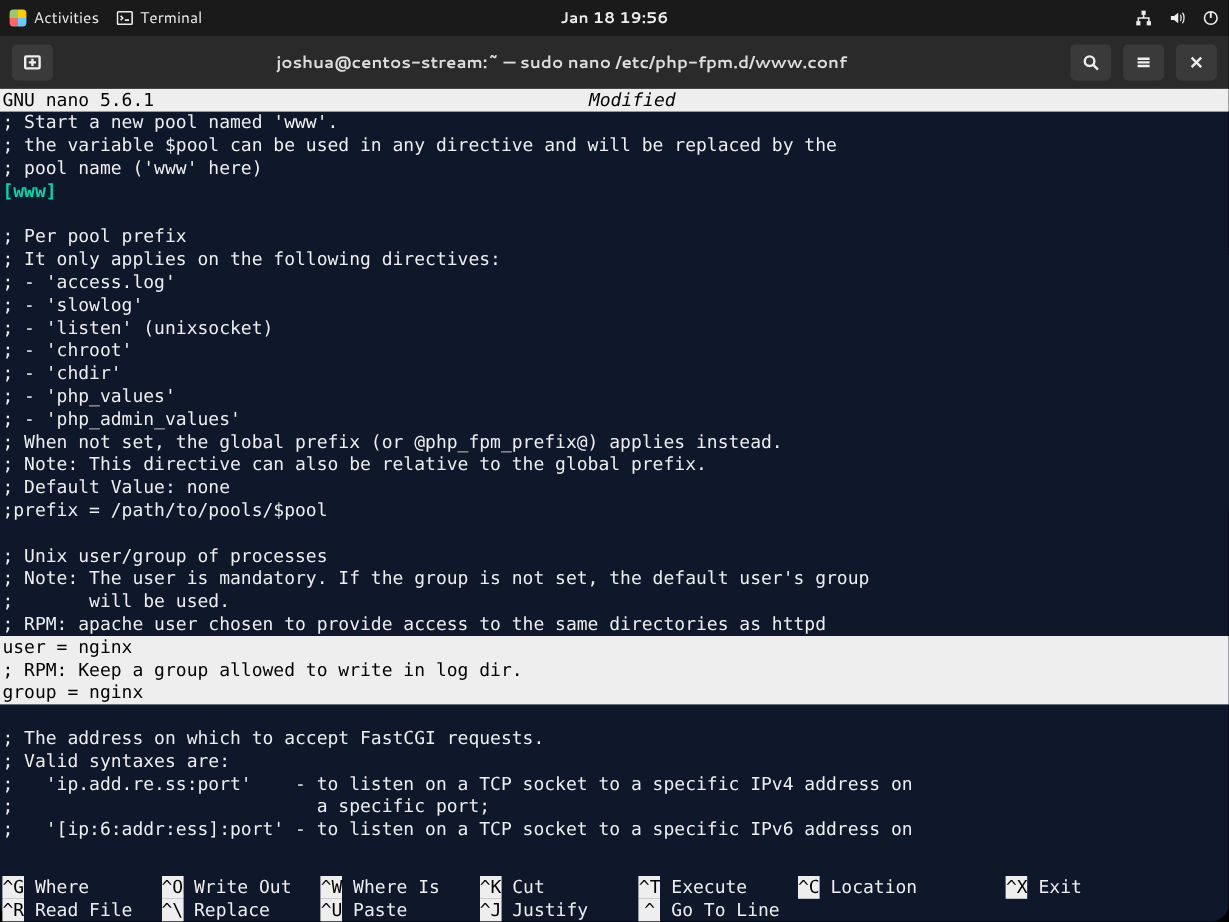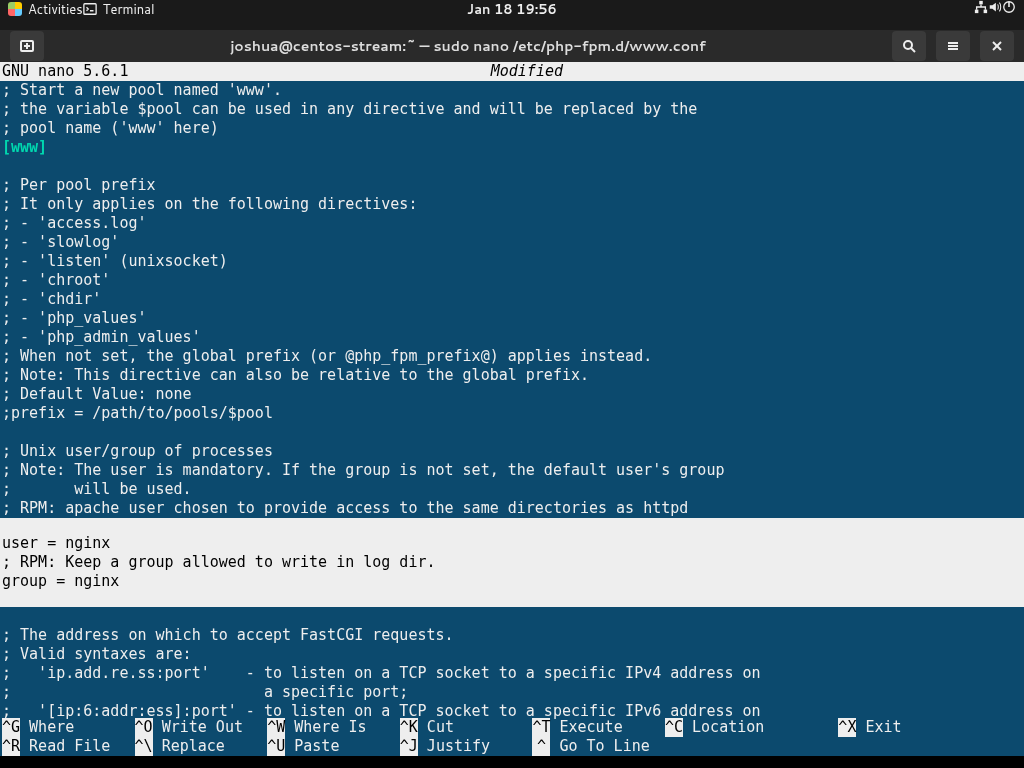--- a/index.html
+++ b/index.html
@@ -1,53 +1,53 @@
 <!DOCTYPE html>
 <html><head>
 <meta charset="utf-8">
 <style>
 * { margin:0; padding:0; box-sizing:border-box; }
 html,body { width:1024px; height:768px; background:#000; overflow:hidden;
             font-family:"DejaVu Sans Mono","Liberation Mono",monospace; }
 
 .topbar { height:30px; background:#1a1a1a; color:#eee; display:flex;
-          align-items:flex-start; font:13px "Cantarell",sans-serif;
-          padding:0 8px; }
+          align-items:center; font:13px "Cantarell",sans-serif;
+          padding:0 8px; gap:14px; }
 .topbar .spacer { flex:1; }
 .topbar .clock { position:absolute; left:50%; transform:translateX(-50%);
                  font-weight:700; }
 .topbar .item { display:flex; align-items:center; gap:6px; cursor:pointer; }
 .topbar svg { width:14px; height:14px; fill:#eee; }
 .activities-logo { width:14px; height:14px; background:
    conic-gradient(#fc0 0 25%,#6cf 0 50%,#f66 0 75%,#9c6 0); border-radius:3px; }
 
-.winbar { height:32px; background:#2a2a2a; color:#ddd; display:flex;
+.winbar { height:44px; background:#2a2a2a; color:#ddd; display:flex;
           align-items:center; font:600 14px "Cantarell",sans-serif;
           padding:15px 10px; gap:10px; }
 .winbar .title { flex:1; text-align:center;
                  white-space:nowrap; overflow:hidden; text-overflow:ellipsis; }
 .winbtn { width:34px; height:30px; display:flex; align-items:center;
           justify-content:center; border-radius:4px; background:#3a3a3a;
           cursor:pointer; }
 .winbtn svg { width:16px; height:16px; fill:none; stroke:#eee; stroke-width:2; }
 
 .term { width:1024px; height:calc(768px - 30px - 44px);
-        background:#0c4a6e; color:#eee; font-size:15px; line-height:19px;
-        position:relative; letter-spacing:0; }
+        background:#0f172a; color:#eee; font-size:15px; line-height:19px;
+        position:relative; letter-spacing:0;border-radius:15px; }
 
 .statusbar { background:#eee; color:#000; display:flex; height:19px;
              padding:0 2px; }
 .statusbar .left { width:40%; }
 .statusbar .mid  { flex:1; text-align:center; }
 .statusbar .right{ width:15%; text-align:right;font-style:italic; }
 
 .content { white-space:pre; padding:0 2px; }
 .pool-header { color:#00d7af; font-weight:bold; }
 .highlight { background:#eee; color:#000; display:block;
-             margin:0 -2px; padding:16px 2px; }
+             margin:0 -2px; padding:0 2px; }
 
 .shortcuts { position:absolute; bottom:0; left:0; right:0;
              display:grid; grid-template-columns:repeat(6,1fr);
              grid-auto-rows:19px; font-size:15px; padding:0 2px; }
 .sc { display:flex; gap:0; }
 .key { background:#eee; color:#000; display:inline-block;
        min-width:2ch; text-align:center; }
 .lbl { margin-left:1ch; }
 </style>
 </head>

